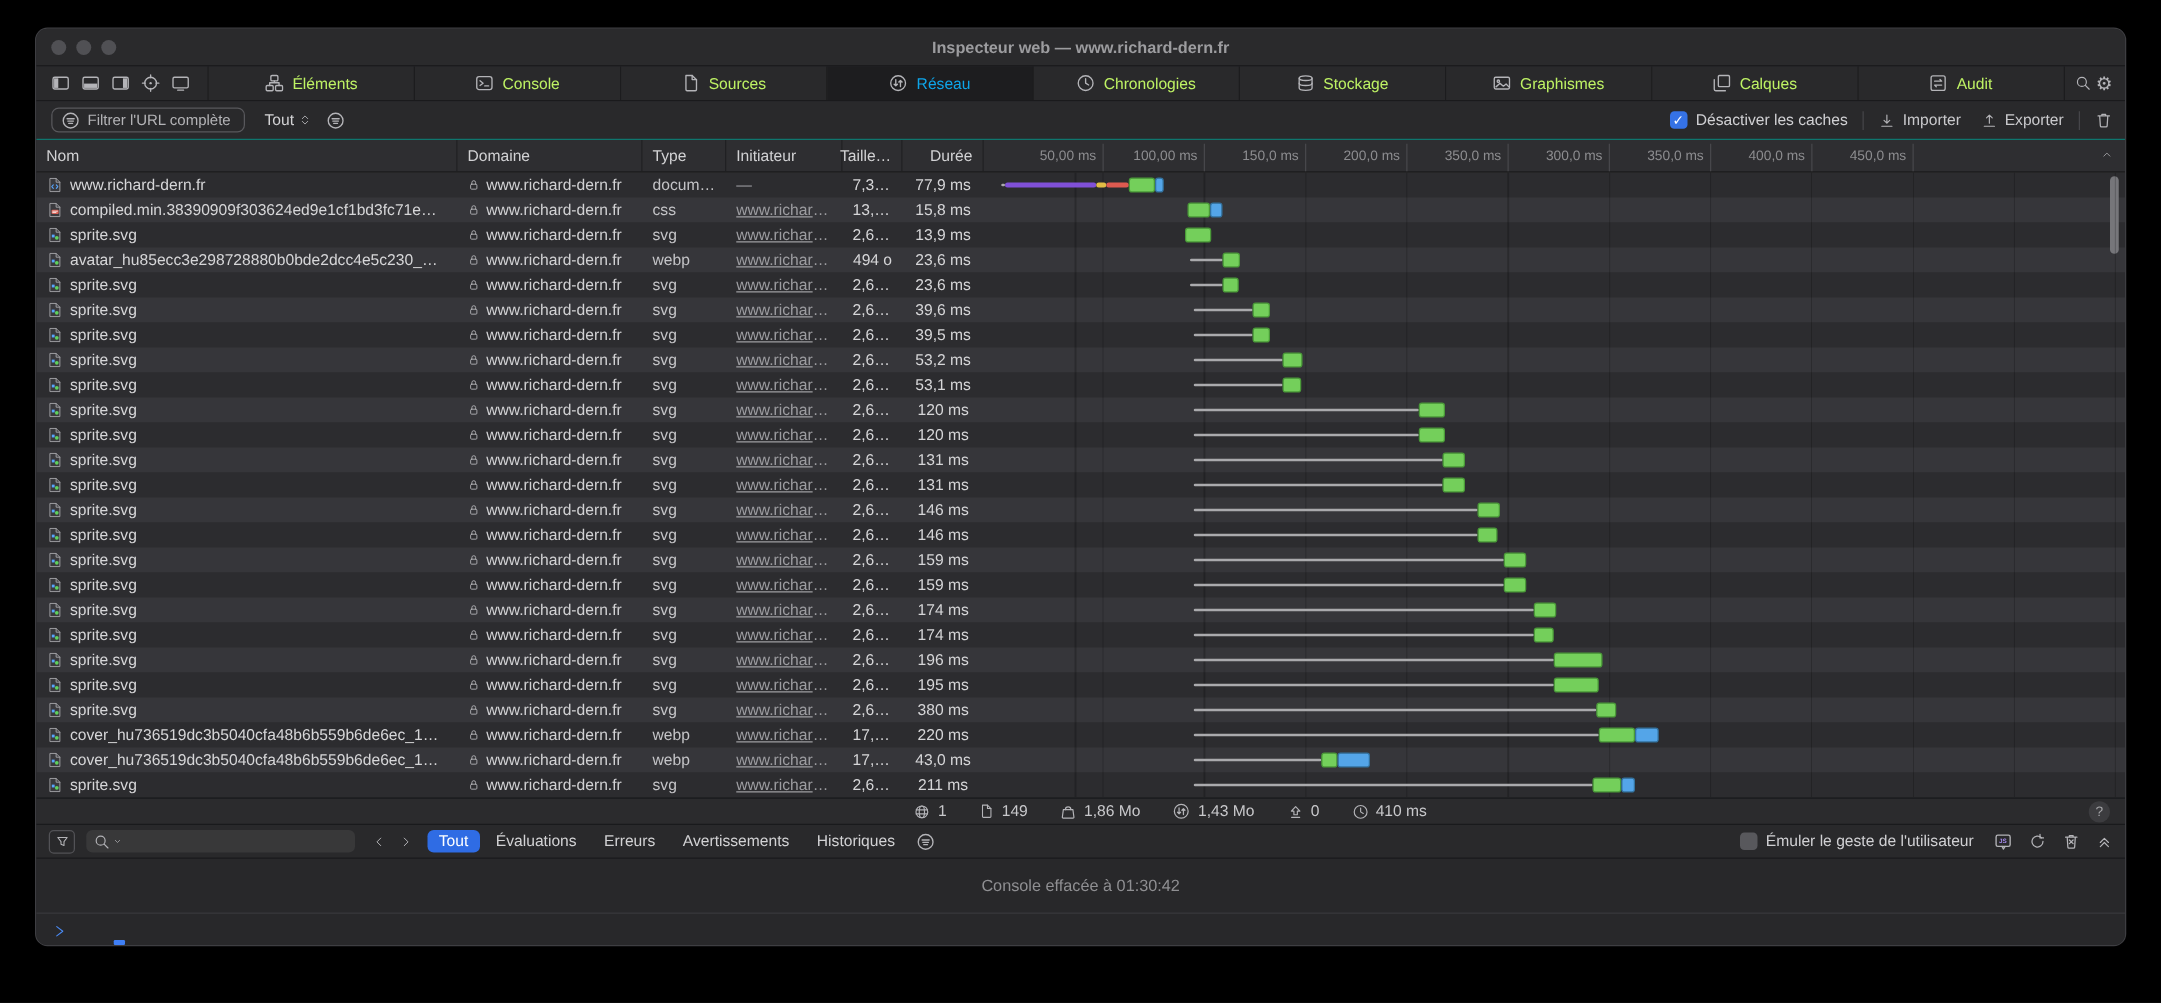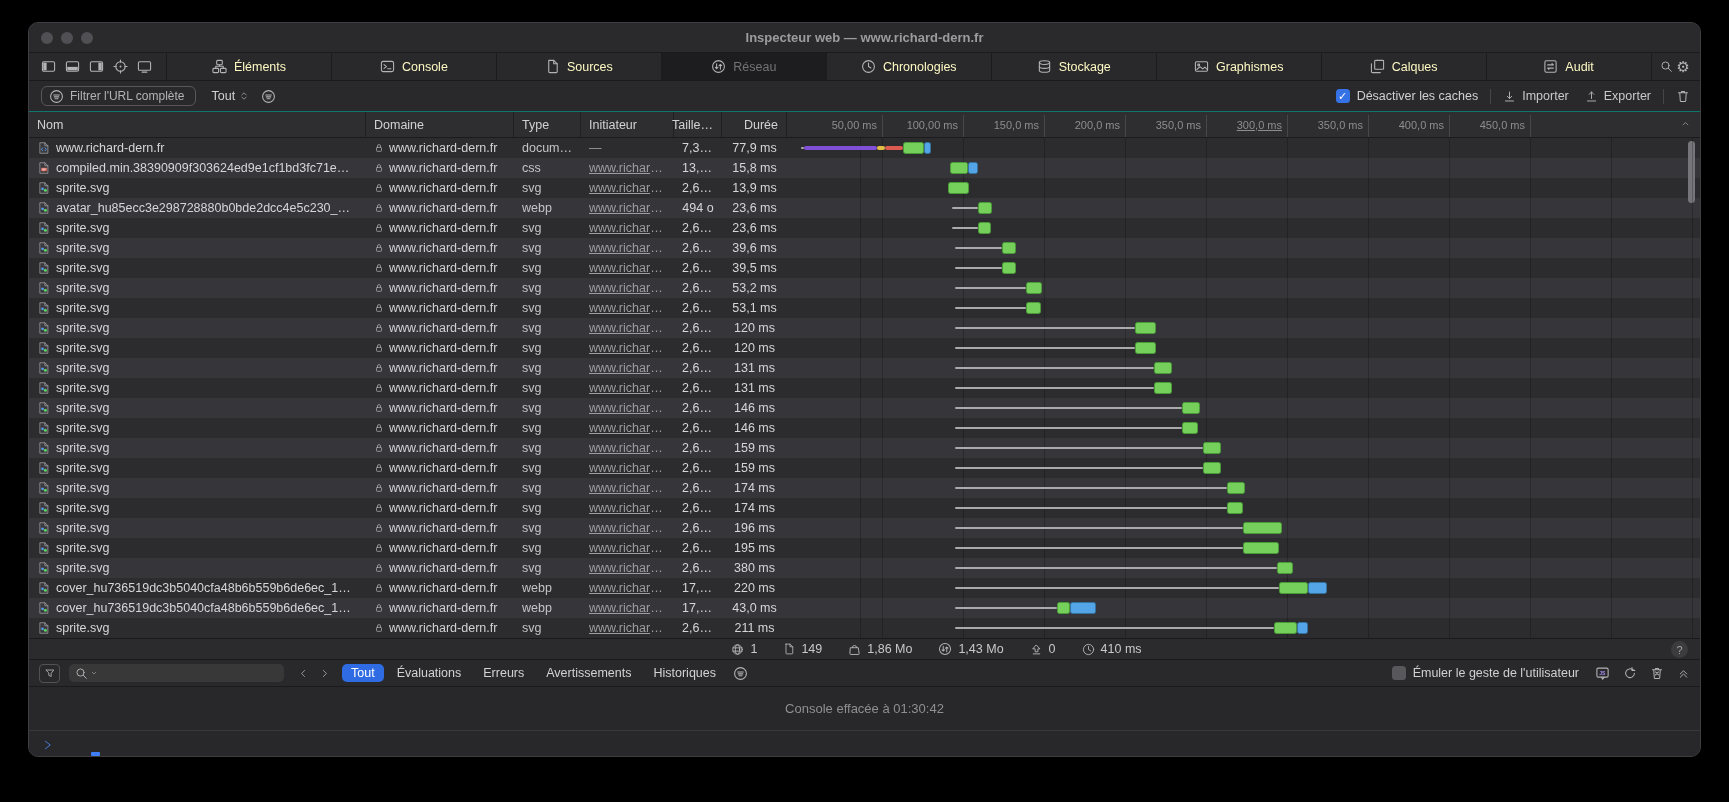--- a/index.html
+++ b/index.html
@@ -13,23 +13,23 @@
   
   #titlebar{height:30px;flex:0 0 30px;background:#2a2a2c;display:flex;align-items:center;position:relative;
     border-bottom:1px solid #1b1b1d;}
   .tl-dot{width:12px;height:12px;border-radius:50%;background:#505054;margin-left:8px;}
   .tl-dot:first-child{margin-left:12px;}
   #win-title{position:absolute;left:0;right:0;text-align:center;color:#9c9c9f;font-size:13px;font-weight:bold;}
   
   #tabbar{height:28px;flex:0 0 28px;background:#29292b;display:flex;align-items:stretch;border-bottom:1px solid #1a1a1c;}
   #left-tools{display:flex;align-items:center;gap:9px;padding:0 14px 0 12px;border-right:1px solid #1c1c1e;}
   #tabs{display:flex;flex:1;}
-  .tab{flex:1;display:flex;align-items:center;justify-content:center;gap:7px;color:#fef9c3;font-size:12.5px;
+  .tab{flex:1;display:flex;align-items:center;justify-content:center;gap:7px;color:#bef264;font-size:12.5px;
     border-right:1px solid #1c1c1e;background:#29292b;cursor:default;}
-  .tab.active{background:#1d1d1f;color:#737373;}
+  .tab.active{background:#1d1d1f;color:#0ea5e9;}
   #tabbar-right{display:flex;align-items:center;gap:4px;padding:0 10px 0 8px;}
   .gear-glyph{font-size:15px;color:#b4b4b8;font-family:"DejaVu Sans",sans-serif;}
   
   #nettoolbar{height:31px;flex:0 0 31px;background:#29292b;border-bottom:1px solid #0f766e;
     display:flex;align-items:center;padding:0 10px;}
   #filter-pill{display:flex;align-items:center;gap:6px;height:20px;padding:0 10px 0 7px;border:1px solid #58585c;
     border-radius:6px;color:#b3b3b6;font-size:12px;margin-left:2px;}
   #scope-select{display:flex;align-items:center;gap:4px;margin-left:16px;color:#d2d2d4;font-size:12.5px;}
   #net-options{margin-left:12px;}
   #nettoolbar .spacer{flex:1;}
@@ -321,21 +321,21 @@
       <div class="tick-label" style="left: 95px;">50,00 ms</div>
           <div class="tick-mark" style="left: 95px;"></div>
           <div class="tick-label" style="left: 176px;">100,00 ms</div>
           <div class="tick-mark" style="left: 176px;"></div>
           <div class="tick-label" style="left: 257px;">150,0 ms</div>
           <div class="tick-mark" style="left: 257px;"></div>
           <div class="tick-label" style="left: 338px;">200,0 ms</div>
           <div class="tick-mark" style="left: 338px;"></div>
           <div class="tick-label" style="left: 419px;">350,0 ms</div>
           <div class="tick-mark" style="left: 419px;"></div>
-          <div class="tick-label" style="left: 500px; text-decoration: underline;">300,0 ms</div>
+          <div class="tick-label" style="left: 500px;">300,0 ms</div>
           <div class="tick-mark" style="left: 500px;"></div>
           <div class="tick-label" style="left: 581px;">350,0 ms</div>
           <div class="tick-mark" style="left: 581px;"></div>
           <div class="tick-label" style="left: 662px;">400,0 ms</div>
           <div class="tick-mark" style="left: 662px;"></div>
           <div class="tick-label" style="left: 743px;">450,0 ms</div>
           <div class="tick-mark" style="left: 743px;"></div>
         </div>
     </div>
     <div id="rows">

